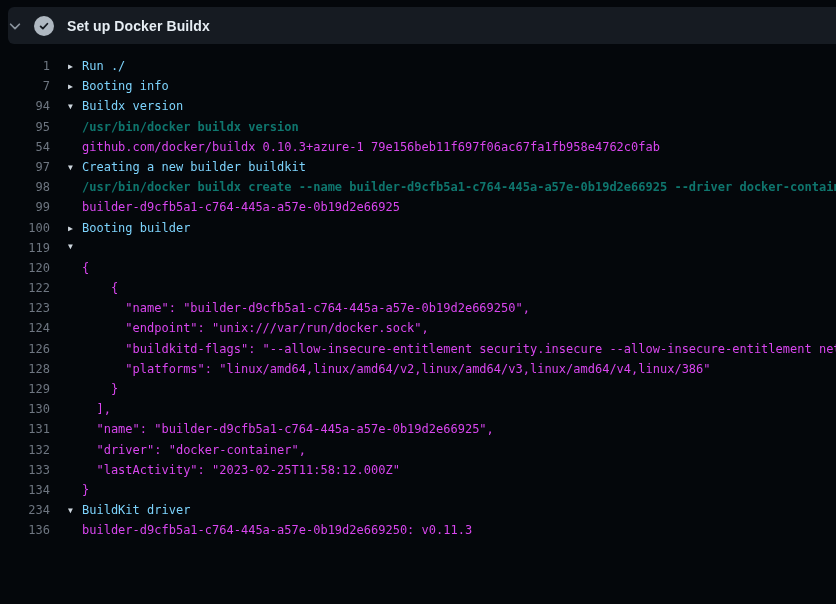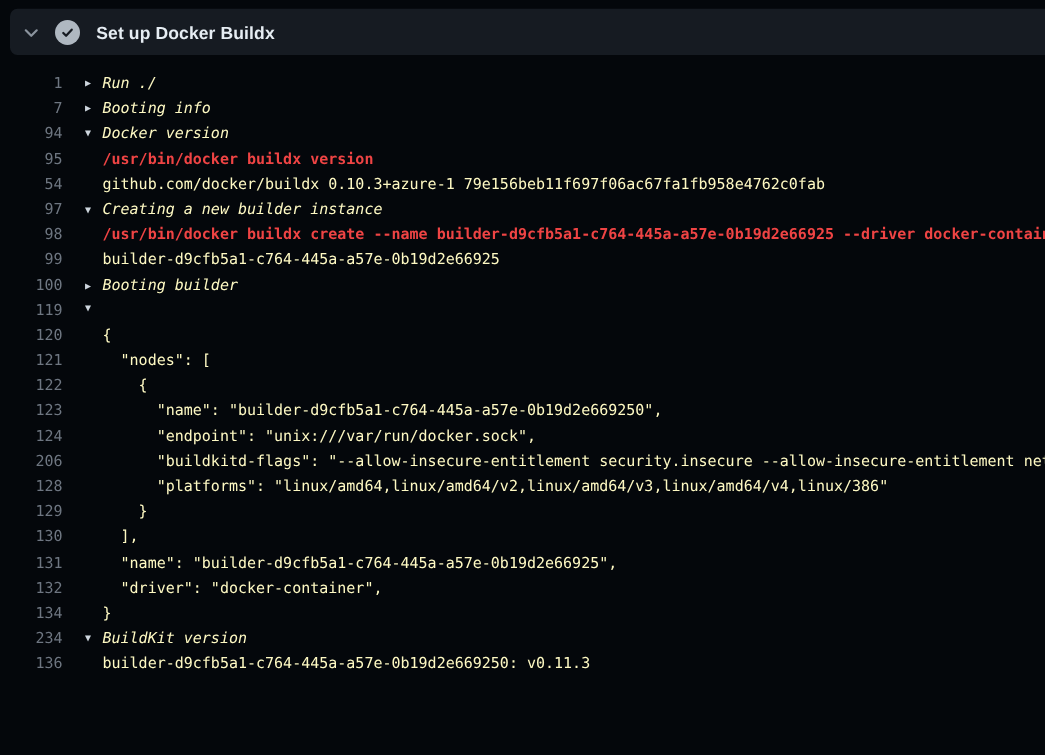--- a/index.html
+++ b/index.html
@@ -9,21 +9,21 @@
     overflow:hidden;
     font-family:"DejaVu Sans Mono","Liberation Mono",monospace;
   }
   
   .step-header{
     margin-top:7px;margin-left:8px;
     height:37px;width:calc(100% - 8px);
     background:#161b22;
     border-radius:6px 0 0 6px;
     display:flex;align-items:center;
-    padding-left:10px;box-sizing:border-box;
+    box-sizing:border-box;
     cursor:pointer;
   }
   .chevron{width:14px;height:14px;display:flex;align-items:center;justify-content:center;margin-right:12px;}
   .status-circle{
     width:20px;height:20px;border-radius:50%;
     background:#afb8c1;
     display:flex;align-items:center;justify-content:center;
     margin-right:13px;flex:0 0 auto;
   }
   .step-title{
@@ -46,23 +46,23 @@
   .content{
     margin-left:18px;display:flex;align-items:baseline;
     overflow:hidden;flex:1 1 auto;white-space:pre;
   }
   .marker{
     display:inline-block;width:14px;flex:0 0 14px;
     font-size:8px;color:#ced6de;
     transform:translateY(-1px);
   }
   .txt{white-space:pre;}
-  .t-title .txt{color:#fef9c3;font-style:italic;}
-  .t-command .txt{color:#ef4444;font-weight:700;}
-  .t-output .txt{color:#fef9c3;}
+  .t-title .txt{color:#7dd3fc;}
+  .t-command .txt{color:#0f766e;font-weight:700;}
+  .t-output .txt{color:#d946ef;}
 </style>
 </head>
 <body>
 
 <div class="step-header">
   <span class="chevron">
     <svg width="14" height="14" viewBox="0 0 16 16">
       <path d="M3 6 l5 5 l5 -5" fill="none" stroke="#8b949e" stroke-width="2" stroke-linecap="round" stroke-linejoin="round"></path>
     </svg>
   </span>
@@ -70,35 +70,35 @@
     <svg width="12" height="12" viewBox="0 0 16 16">
       <path d="M3.5 8.5 l3 3 l6 -6.5" fill="none" stroke="#161b22" stroke-width="2.4" stroke-linecap="round" stroke-linejoin="round"></path>
     </svg>
   </span>
   <span class="step-title">Set up Docker Buildx</span>
 </div>
 
 <div class="log">
     <div class="row t-title"><a class="num">1</a><div class="content"><span class="marker">▶</span><span class="txt">Run ./</span></div></div>
     <div class="row t-title"><a class="num">7</a><div class="content"><span class="marker">▶</span><span class="txt">Booting info</span></div></div>
-    <div class="row t-title"><a class="num">94</a><div class="content"><span class="marker">▼</span><span class="txt">Docker version</span></div></div>
+    <div class="row t-title"><a class="num">94</a><div class="content"><span class="marker">▼</span><span class="txt">Buildx version</span></div></div>
     <div class="row t-command"><a class="num">95</a><div class="content"><span class="marker"></span><span class="txt">/usr/bin/docker buildx version</span></div></div>
     <div class="row t-output"><a class="num">54</a><div class="content"><span class="marker"></span><span class="txt">github.com/docker/buildx 0.10.3+azure-1 79e156beb11f697f06ac67fa1fb958e4762c0fab</span></div></div>
-    <div class="row t-title"><a class="num">97</a><div class="content"><span class="marker">▼</span><span class="txt">Creating a new builder instance</span></div></div>
+    <div class="row t-title"><a class="num">97</a><div class="content"><span class="marker">▼</span><span class="txt">Creating a new builder buildkit</span></div></div>
     <div class="row t-command"><a class="num">98</a><div class="content"><span class="marker"></span><span class="txt">/usr/bin/docker buildx create --name builder-d9cfb5a1-c764-445a-a57e-0b19d2e66925 --driver docker-container</span></div></div>
     <div class="row t-output"><a class="num">99</a><div class="content"><span class="marker"></span><span class="txt">builder-d9cfb5a1-c764-445a-a57e-0b19d2e66925</span></div></div>
     <div class="row t-title"><a class="num">100</a><div class="content"><span class="marker">▶</span><span class="txt">Booting builder</span></div></div>
     <div class="row t-title"><a class="num">119</a><div class="content"><span class="marker">▼</span></div></div>
     <div class="row t-output"><a class="num">120</a><div class="content"><span class="marker"></span><span class="txt">{</span></div></div>
-    <div class="row t-output"><a class="num">121</a><div class="content"><span class="marker"></span><span class="txt">  "nodes": [</span></div></div>
     <div class="row t-output"><a class="num">122</a><div class="content"><span class="marker"></span><span class="txt">    {</span></div></div>
     <div class="row t-output"><a class="num">123</a><div class="content"><span class="marker"></span><span class="txt">      "name": "builder-d9cfb5a1-c764-445a-a57e-0b19d2e669250",</span></div></div>
     <div class="row t-output"><a class="num">124</a><div class="content"><span class="marker"></span><span class="txt">      "endpoint": "unix:///var/run/docker.sock",</span></div></div>
-    <div class="row t-output"><a class="num">206</a><div class="content"><span class="marker"></span><span class="txt">      "buildkitd-flags": "--allow-insecure-entitlement security.insecure --allow-insecure-entitlement network.host",</span></div></div>
+    <div class="row t-output"><a class="num">126</a><div class="content"><span class="marker"></span><span class="txt">      "buildkitd-flags": "--allow-insecure-entitlement security.insecure --allow-insecure-entitlement network.host",</span></div></div>
     <div class="row t-output"><a class="num">128</a><div class="content"><span class="marker"></span><span class="txt">      "platforms": "linux/amd64,linux/amd64/v2,linux/amd64/v3,linux/amd64/v4,linux/386"</span></div></div>
     <div class="row t-output"><a class="num">129</a><div class="content"><span class="marker"></span><span class="txt">    }</span></div></div>
     <div class="row t-output"><a class="num">130</a><div class="content"><span class="marker"></span><span class="txt">  ],</span></div></div>
     <div class="row t-output"><a class="num">131</a><div class="content"><span class="marker"></span><span class="txt">  "name": "builder-d9cfb5a1-c764-445a-a57e-0b19d2e66925",</span></div></div>
     <div class="row t-output"><a class="num">132</a><div class="content"><span class="marker"></span><span class="txt">  "driver": "docker-container",</span></div></div>
+    <div class="row t-output"><a class="num">133</a><div class="content"><span class="marker"></span><span class="txt">  "lastActivity": "2023-02-25T11:58:12.000Z"</span></div></div>
     <div class="row t-output"><a class="num">134</a><div class="content"><span class="marker"></span><span class="txt">}</span></div></div>
-    <div class="row t-title"><a class="num">234</a><div class="content"><span class="marker">▼</span><span class="txt">BuildKit version</span></div></div>
+    <div class="row t-title"><a class="num">234</a><div class="content"><span class="marker">▼</span><span class="txt">BuildKit driver</span></div></div>
     <div class="row t-output"><a class="num">136</a><div class="content"><span class="marker"></span><span class="txt">builder-d9cfb5a1-c764-445a-a57e-0b19d2e669250: v0.11.3</span></div></div>
   </div>
 
 </body></html>

